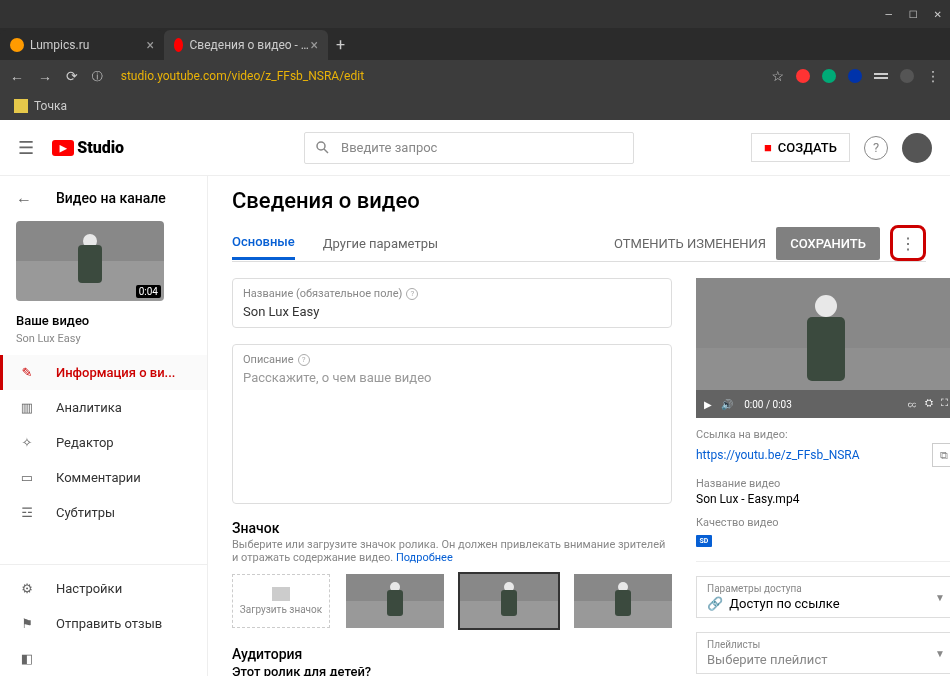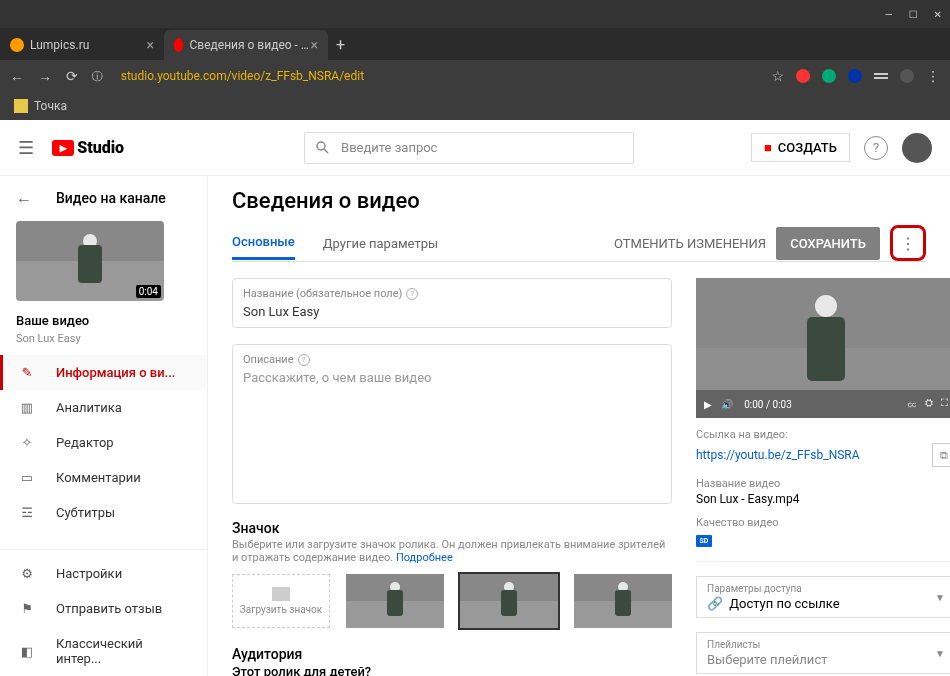--- a/index.html
+++ b/index.html
@@ -199,21 +199,20 @@
           <div class="nav-item">
             <span class="nav-icon">⚙</span>
             <span>Настройки</span>
           </div>
           <div class="nav-item">
             <span class="nav-icon">⚑</span>
             <span>Отправить отзыв</span>
           </div>
           <div class="nav-item">
             <span class="nav-icon">◧</span>
-            <span>Классический интер...</span>
           </div>
         </div>
       </div>
 
       <div class="studio">
         <div class="page-title">Сведения о видео</div>
         <div class="tabrow">
           <div class="stab active">Основные</div>
           <div class="stab">Другие параметры</div>
           <div class="actions">

